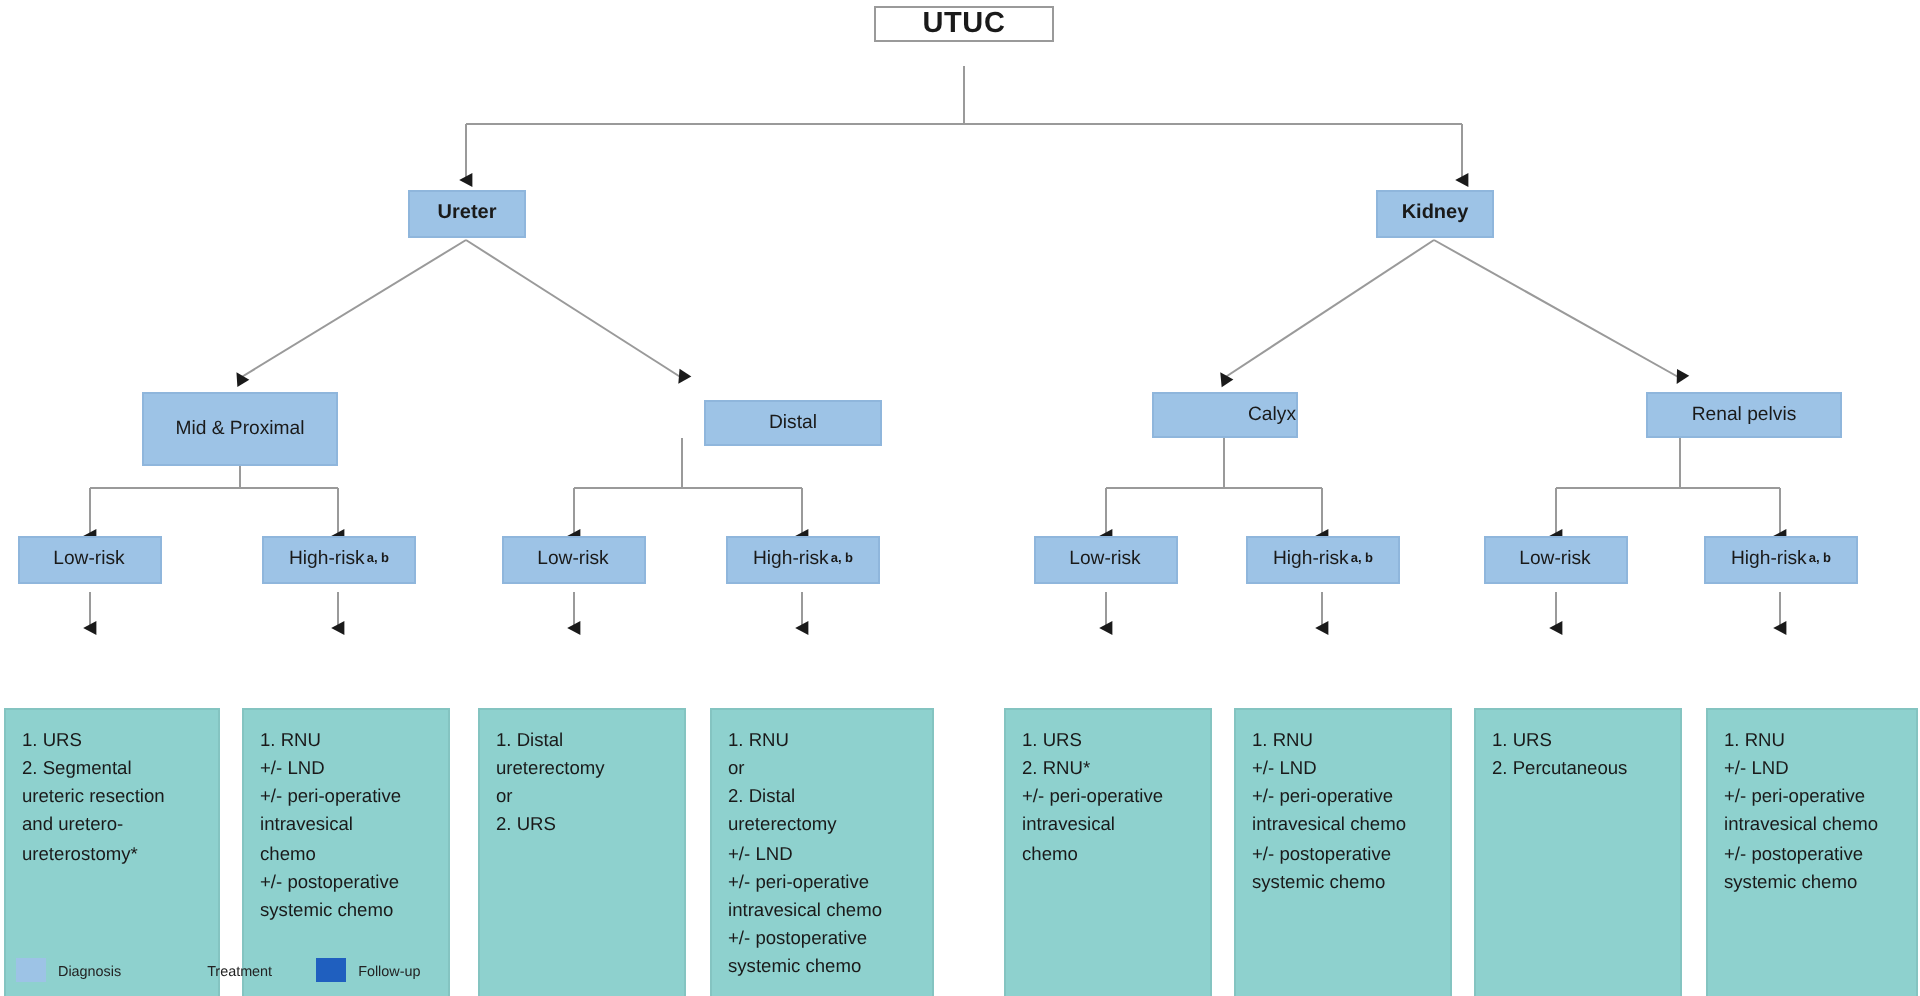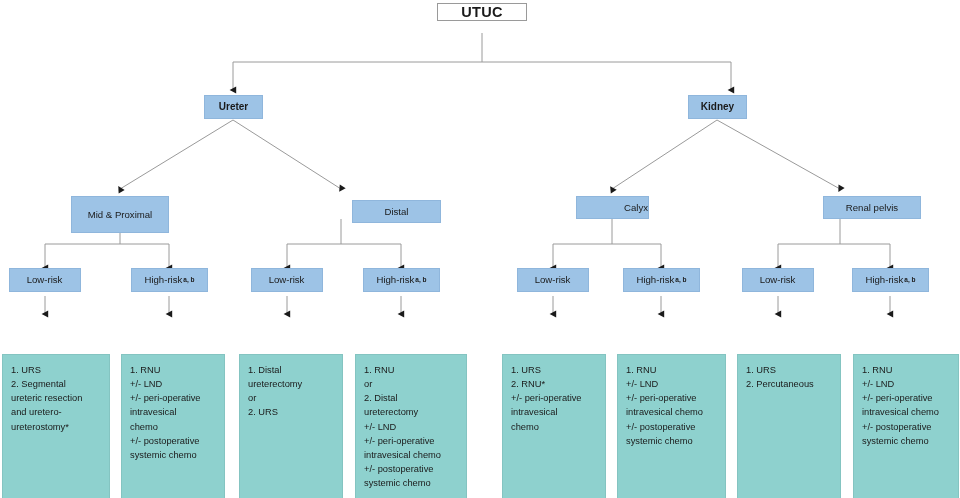--- a/index.html
+++ b/index.html
@@ -245,14 +245,28 @@
 systemic chemo</div>
   <div class="node node-tx" style="left:737px; top:314px; width:104px; height:152px;">1. URS
 2. Percutaneous</div>
   <div class="node node-tx" style="left:853px; top:314px; width:106px; height:152px;">1. RNU
 +/- LND
 +/- peri-operative
 intravesical chemo
 +/- postoperative
 systemic chemo</div>
 
+  <div id="legend">
+    <div class="legend-item">
+      <span class="legend-swatch" style="background:#9dc3e6;"></span>
+      <span class="legend-label">Diagnosis</span>
+    </div>
+    <div class="legend-item">
+      <span class="legend-swatch" style="background:#8ed1ce;"></span>
+      <span class="legend-label">Treatment</span>
+    </div>
+    <div class="legend-item">
+      <span class="legend-swatch" style="background:#1f5fbf;"></span>
+      <span class="legend-label">Follow-up</span>
+    </div>
+  </div>
 
 </div>
 
 </body></html>

